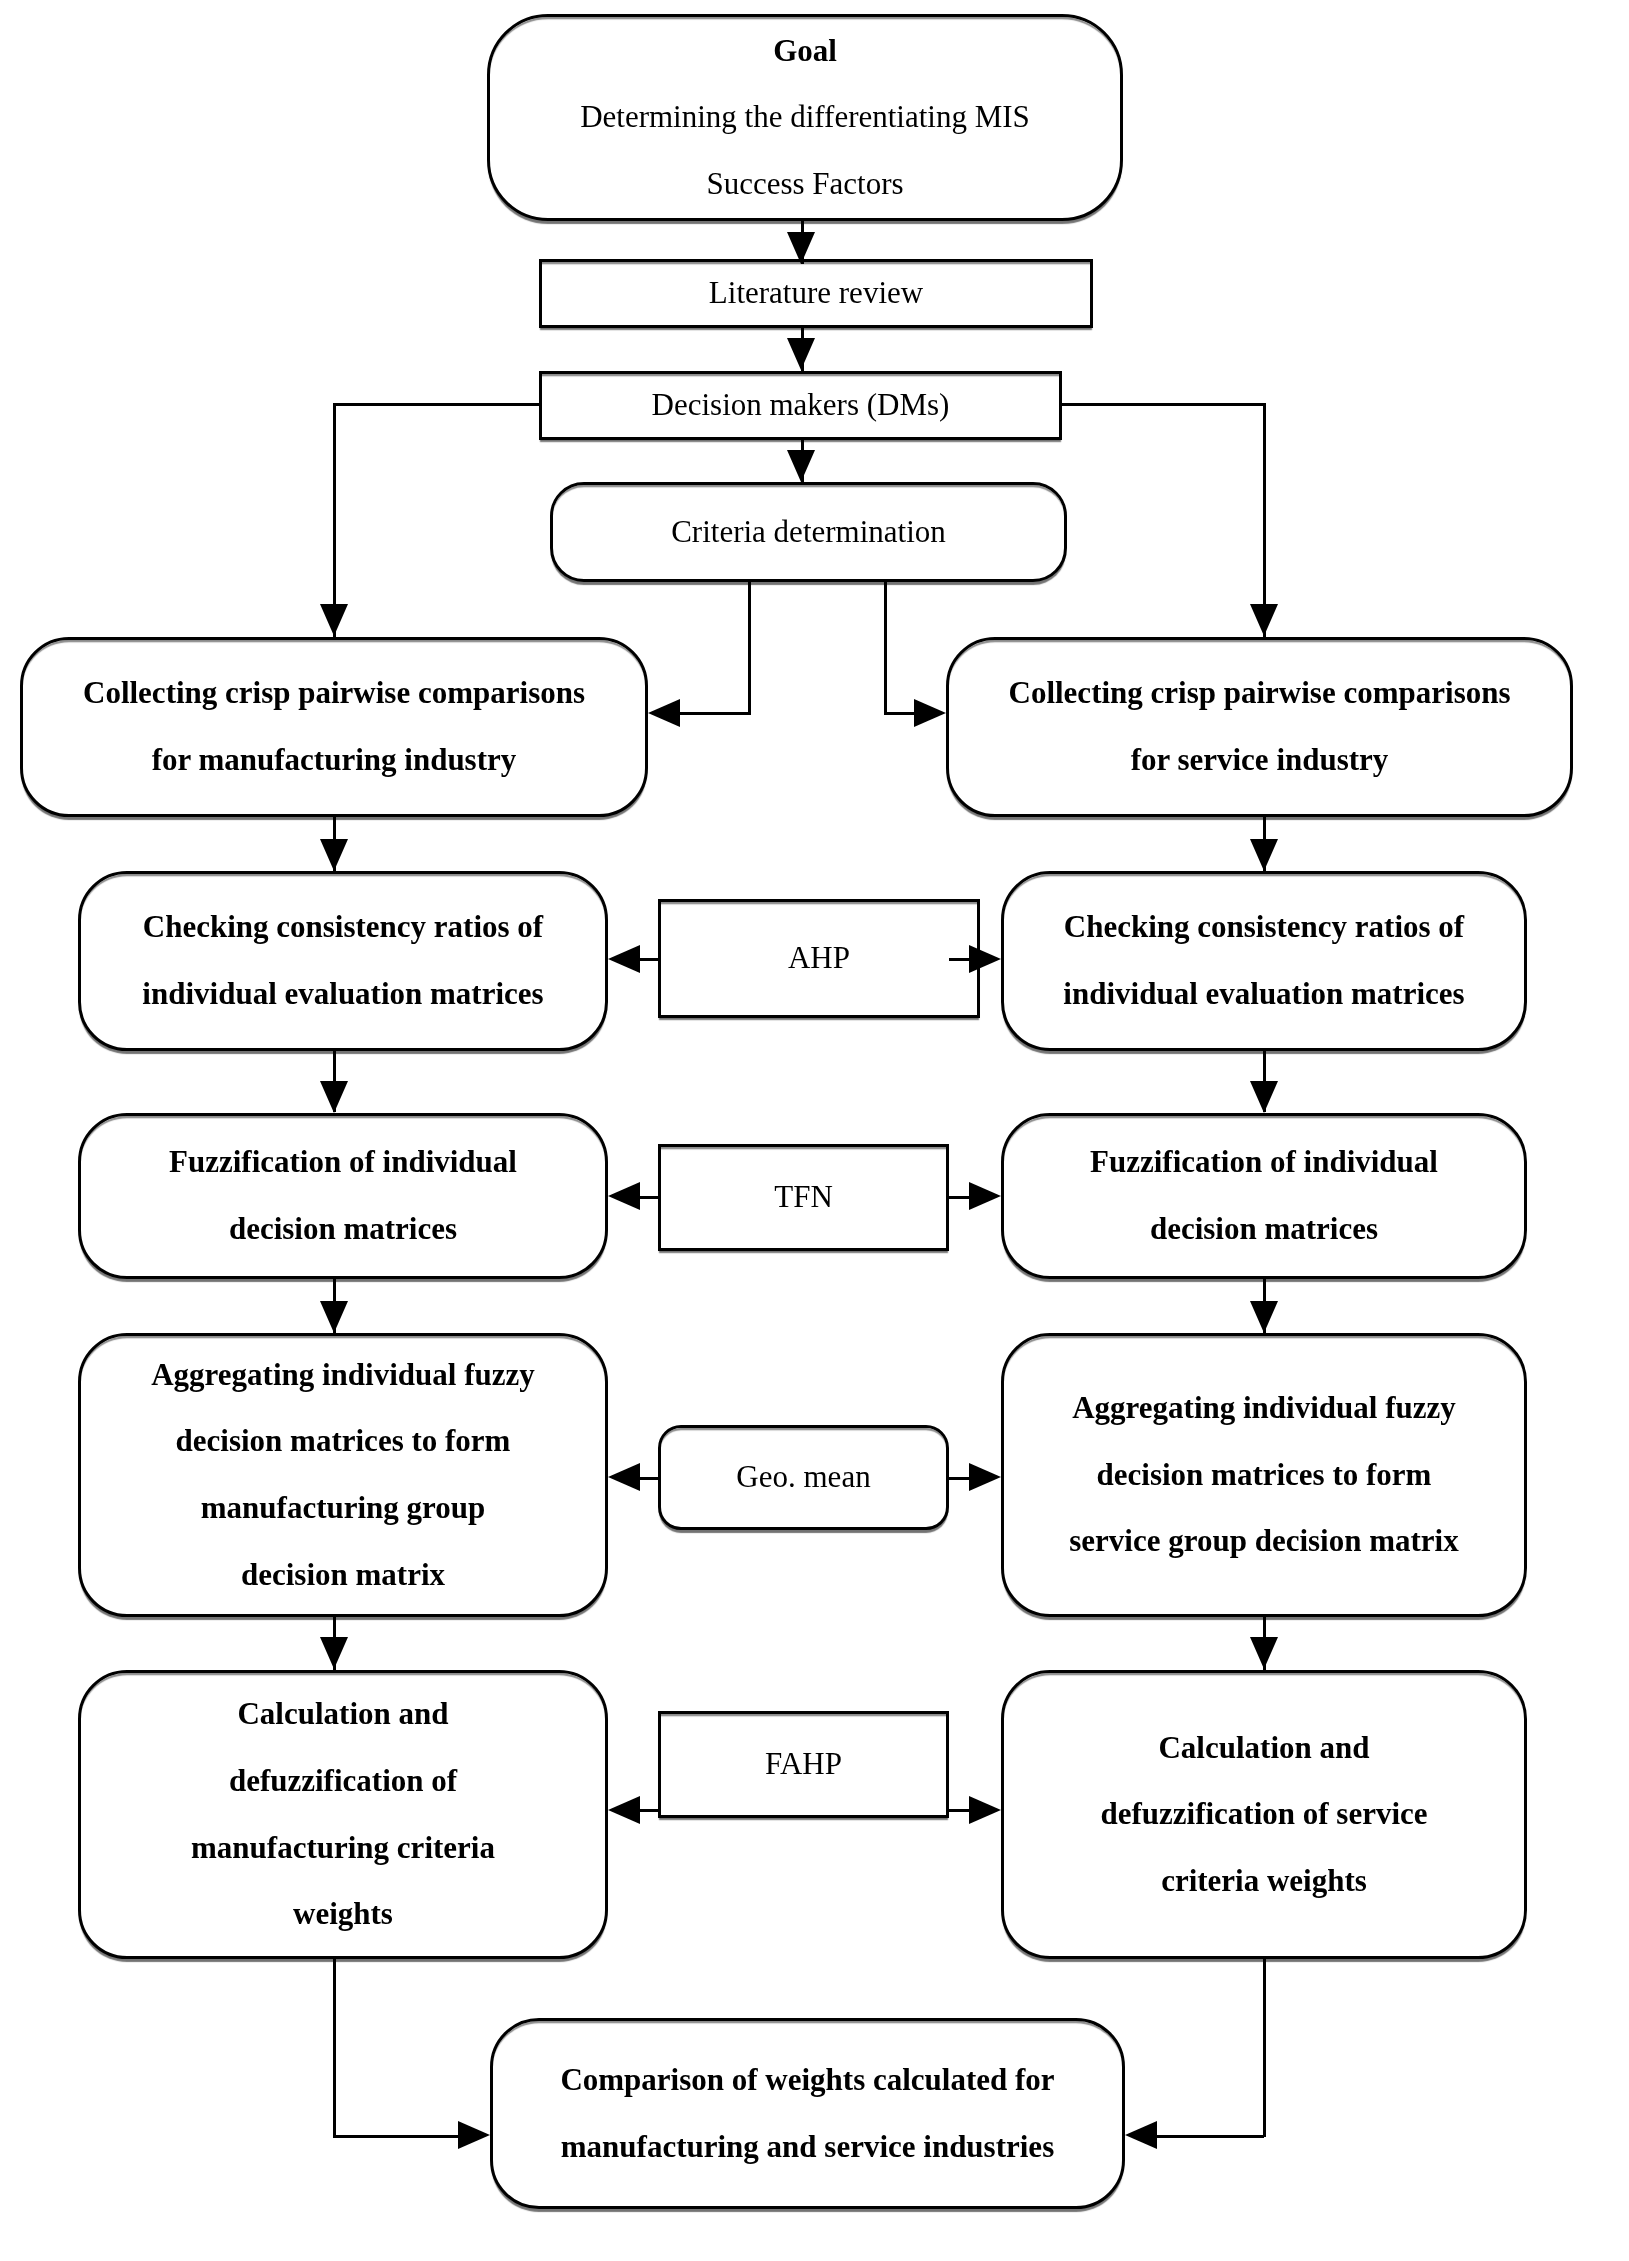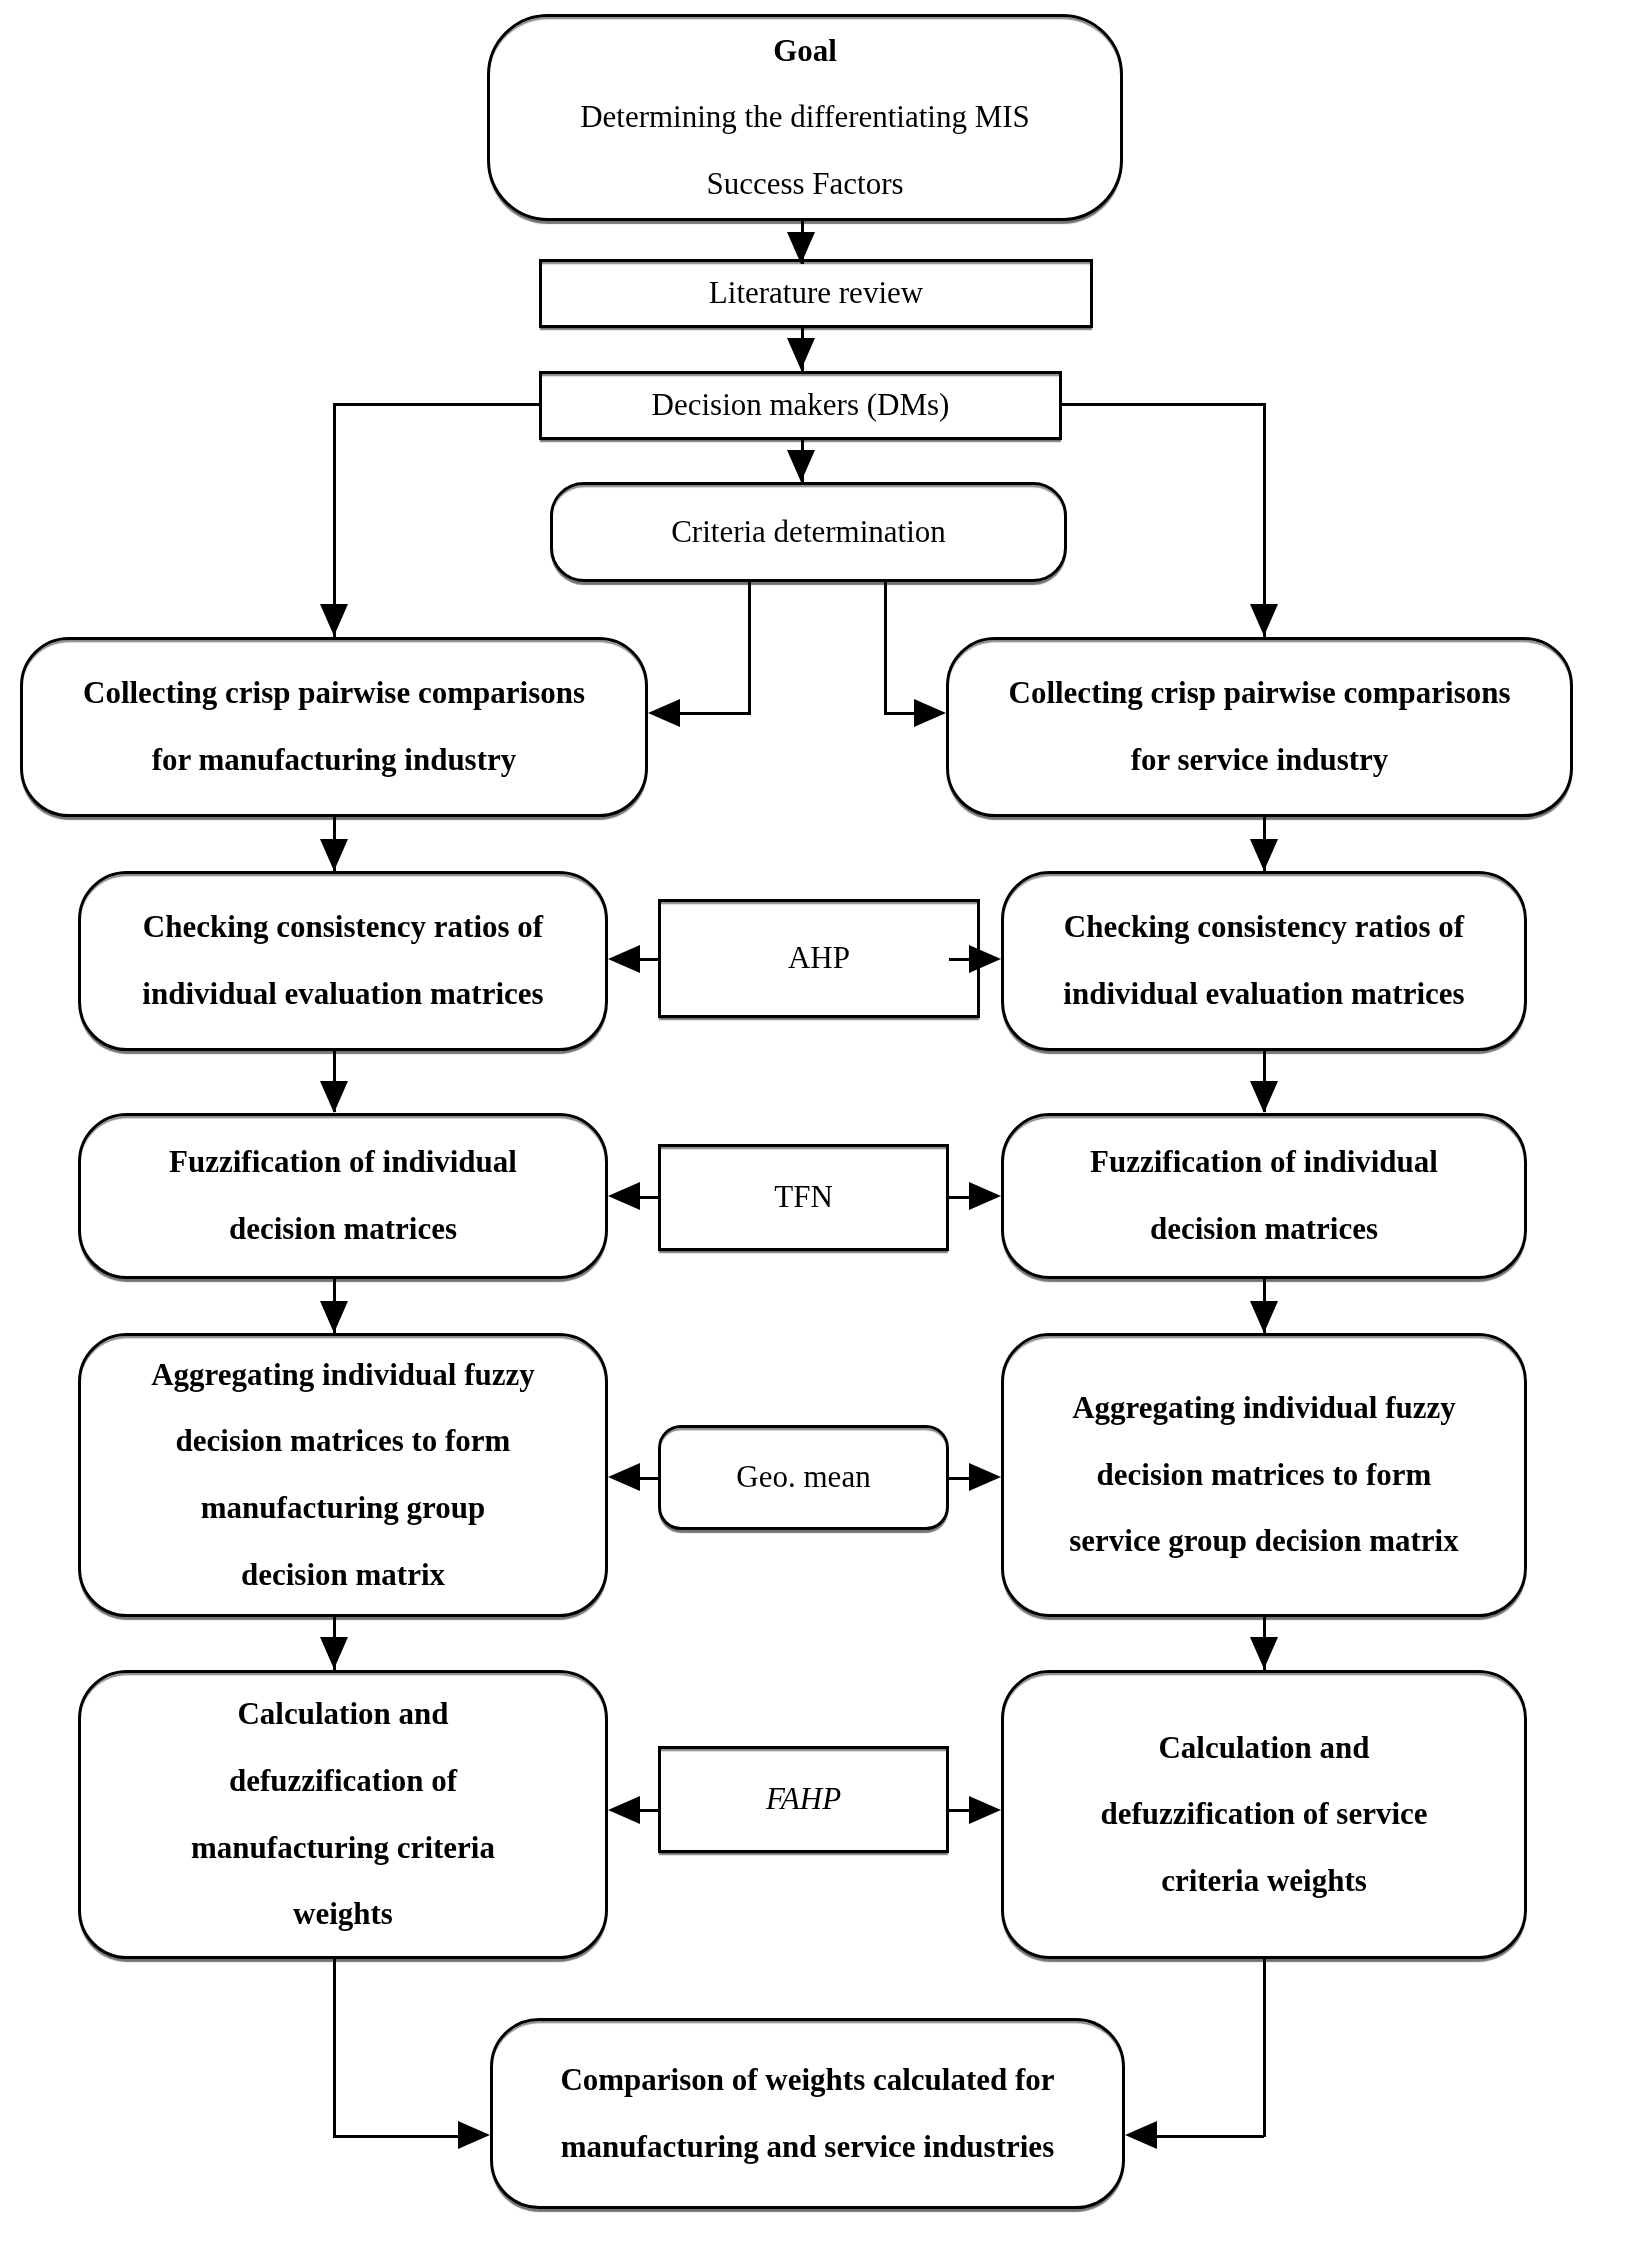--- a/index.html
+++ b/index.html
@@ -26,21 +26,21 @@
   .n-check-mfg{left:78px;top:871px;width:530px;height:180px;}
   .n-ahp{left:658px;top:899px;width:322px;height:119px;}
   .n-check-svc{left:1001px;top:871px;width:526px;height:180px;}
   .n-fuzz-mfg{left:78px;top:1113px;width:530px;height:166px;}
   .n-tfn{left:658px;top:1144px;width:291px;height:107px;}
   .n-fuzz-svc{left:1001px;top:1113px;width:526px;height:166px;}
   .n-agg-mfg{left:78px;top:1333px;width:530px;height:284px;}
   .n-geo{left:658px;top:1425px;width:291px;height:105px;border-radius:23px;}
   .n-agg-svc{left:1001px;top:1333px;width:526px;height:284px;}
   .n-calc-mfg{left:78px;top:1670px;width:530px;height:289px;}
-  .n-fahp{left:658px;top:1746px;width:291px;height:107px;font-style:italic;}
+  .n-fahp{left:658px;top:1711px;width:291px;height:107px;}
   .n-calc-svc{left:1001px;top:1670px;width:526px;height:289px;}
   .n-comp{left:490px;top:2018px;width:635px;height:191px;}
 
   
   .line{position:absolute;background:#000;}
   .arr{position:absolute;width:0;height:0;}
   .arr-down{border-left:14.4px solid transparent;border-right:14.4px solid transparent;border-top:32px solid #000;}
   .arr-left{border-top:14.4px solid transparent;border-bottom:14.4px solid transparent;border-right:32px solid #000;}
   .arr-right{border-top:14.4px solid transparent;border-bottom:14.4px solid transparent;border-left:32px solid #000;}
 </style>

